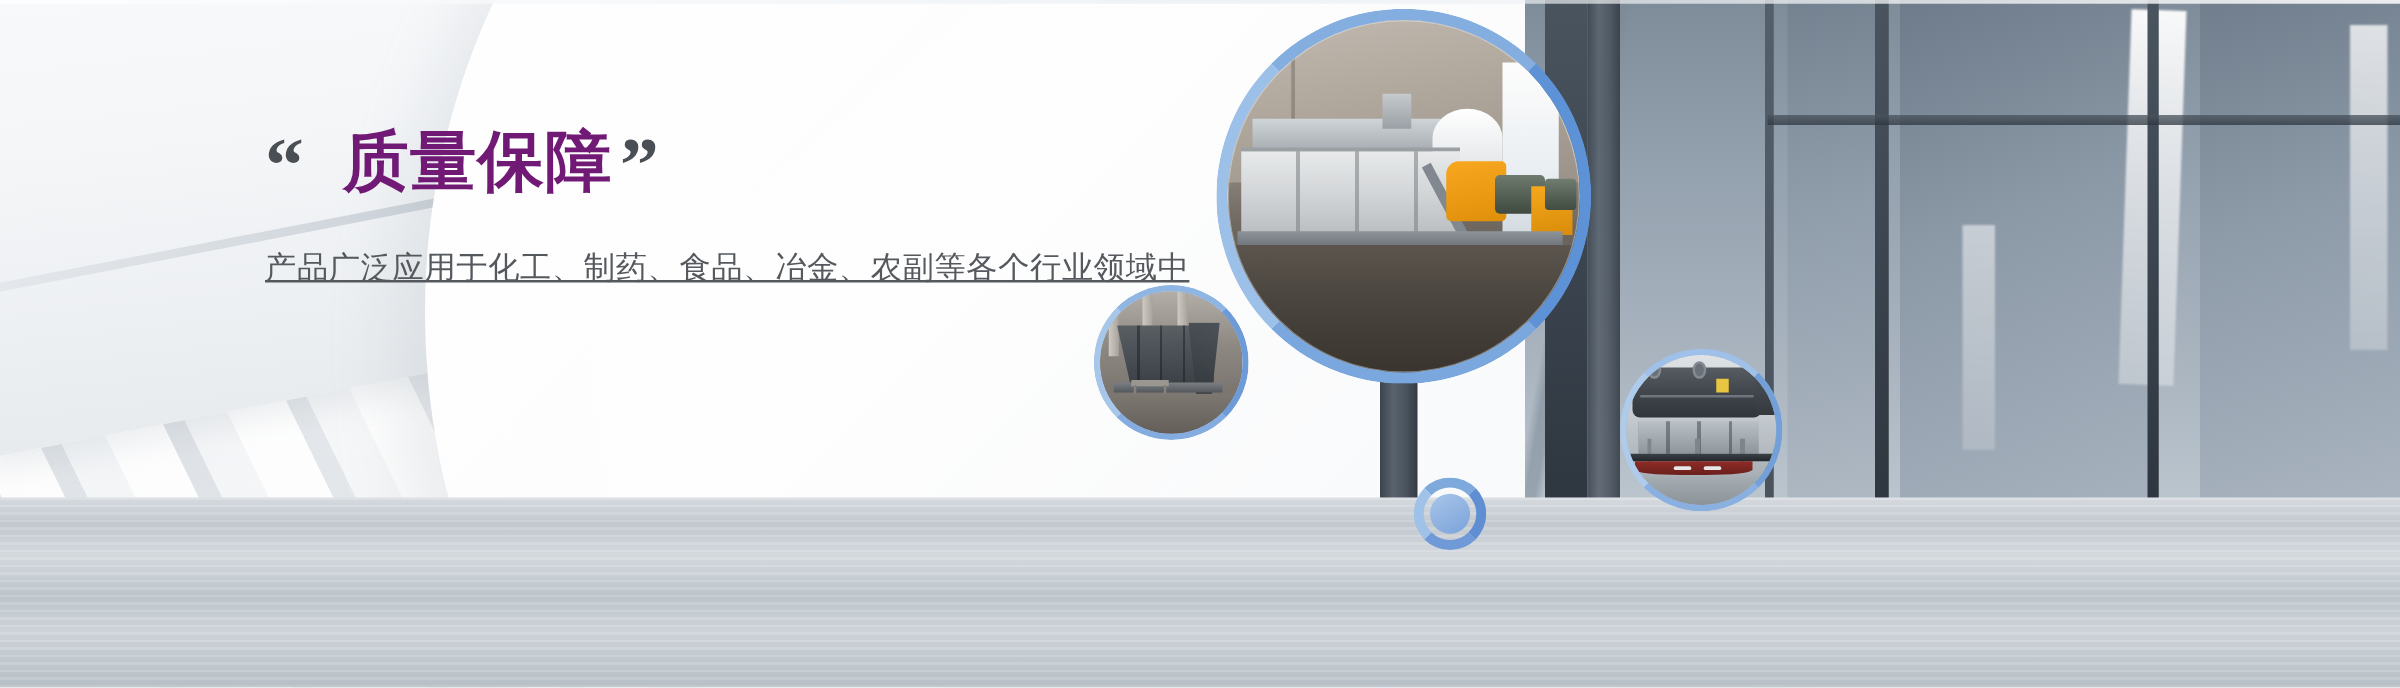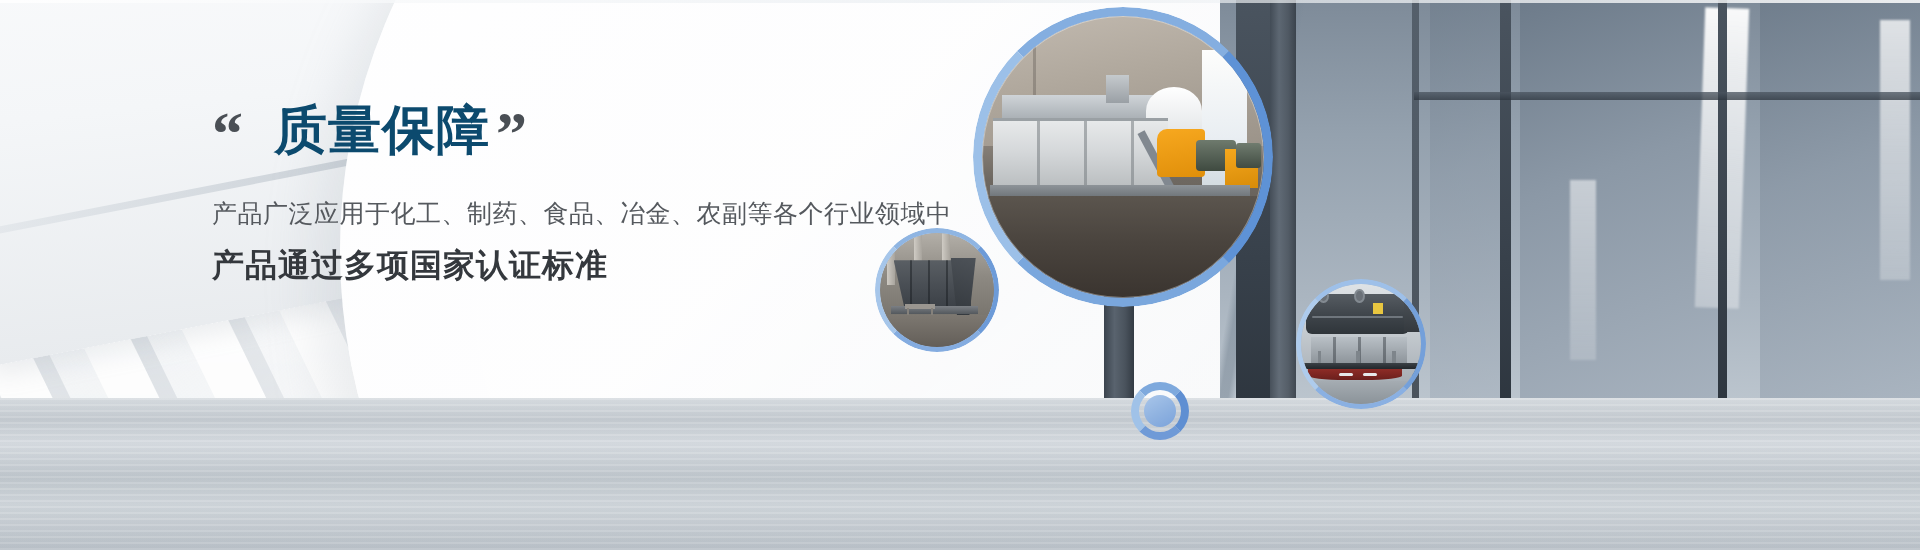--- a/index.html
+++ b/index.html
@@ -153,29 +153,30 @@
   .quote-open, .quote-close {
     color:#4a4f55;
     font-family:"Liberation Serif","DejaVu Serif",serif;
     font-weight:700;
     font-size:62px;
     line-height:1;
   }
   .quote-open { margin-right:4px; position:relative; top:6px; }
   .quote-close { margin-left:6px; position:relative; top:6px; }
   .hl-blue { color:#1b5fc1; }
-  .hl-dark { color:#0c4a6e; margin-left:26px; }
+  .hl-dark { color:#701a75; margin-left:26px; }
 
   .sub1 {
     margin-top:39px;
     font-size:25px;
     color:#55595e;
     letter-spacing:.5px;
     white-space:nowrap;
     font-weight:400;
+    text-decoration:underline;
   }
   .sub2 {
     margin-top:14px;
     font-size:32px;
     font-weight:700;
     color:#34383d;
     letter-spacing:1px;
     white-space:nowrap;
   }
   .sub3 {
@@ -371,21 +372,20 @@
   <div class="copy">
 
     <div class="headline">
       <span class="quote-open">“</span>
       <span class="hl-dark">质量保障</span>
       <span class="quote-close">”</span>
     </div>
 
     <div class="sub1">产品广泛应用于化工、制药、食品、冶金、农副等各个行业领域中</div>
 
-    <div class="sub2">产品通过多项国家认证标准</div>
 
   </div>
 
   <div class="circ" id="circ-main">
     <div class="photo">
       <div class="machA">
         <div class="mA-wall"></div>
         <div class="mA-win"></div>
         <div class="mA-top"></div>
         <div class="mA-stack"></div>

